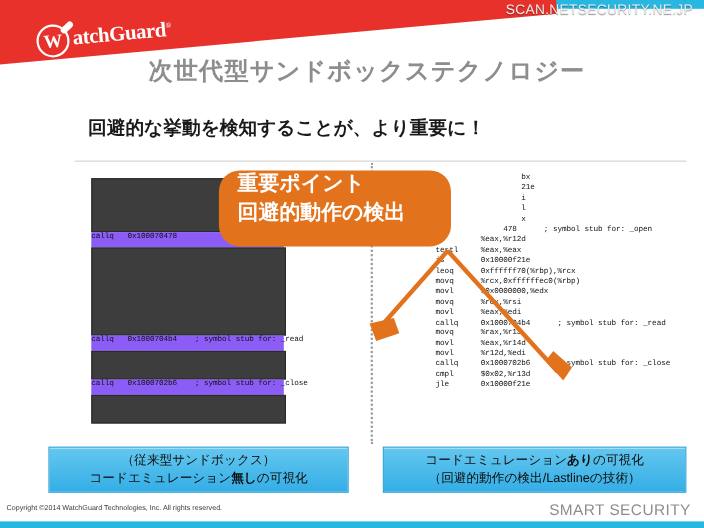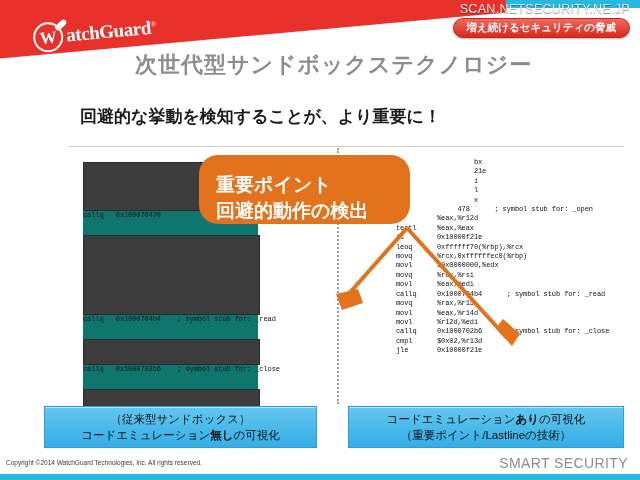--- a/index.html
+++ b/index.html
@@ -80,37 +80,37 @@
     position:absolute;left:337px;top:148px;height:256px;
     border-left:2px dotted #9a9a9a;
   }
 
   
   .panel-left{position:absolute;left:83px;top:162px;width:175px;}
   .redact{background:#3d3d3d;border:1px solid #2a2a2a;width:100%;}
   .code-line{
     font-family:"Liberation Mono",monospace;
     font-size:7px;color:#111;white-space:pre;
-    line-height:9px;height:24px;background:#0f766e;
+    line-height:9px;height:14px;background:#8b5cf6;
     letter-spacing:-.1px;
   }
 
   
   .panel-right{position:absolute;left:352px;top:158px;width:260px;margin-left:44px;}
   .asm{
     font-family:"Liberation Mono",monospace;
     font-size:7px;line-height:9.4px;color:#111;white-space:pre;
     letter-spacing:-.1px;
   }
 
   
   .callout{
     position:absolute;left:199px;top:155px;width:211px;height:69px;
     background:#e2721c;border-radius:19px;z-index:30;
-    display:flex;flex-direction:column;justify-content:flex-end;
+    display:flex;flex-direction:column;justify-content:flex-start;
     padding-left:17px;box-sizing:border-box;
   }
   .callout div{
     color:#fff;font-size:19px;font-weight:bold;line-height:26px;letter-spacing:0px;
   }
   .arrow-svg{position:absolute;left:60px;top:150px;width:520px;height:260px;z-index:25;pointer-events:none;}
 
   
   .cap{
     position:absolute;height:40px;
@@ -145,21 +145,20 @@
   <div class="logo">
     <div class="logo-mark">
       <span>W</span>
       <i class="logo-dash"></i>
     </div>
     <div class="logo-text"><span>atchGuard</span><span class="logo-tm">®</span></div>
   </div>
 
   <div class="watermark">
     <div class="wm-url">SCAN.NETSECURITY.NE.JP</div>
-    <div class="wm-badge">増え続けるセキュリティの脅威</div>
   </div>
 
   <div class="slide-title">次世代型サンドボックステクノロジー</div>
   <div class="subtitle">回避的な挙動を検知することが、より重要に！</div>
 
   <div class="content"></div>
   <div class="divider"></div>
 
   <div class="panel-left">
       <div class="redact" style="height: 47px;"></div>
@@ -183,20 +182,20 @@
     <div>重要ポイント</div>
     <div>回避的動作の検出</div>
   </div>
 
   <div class="cap cap-l">
     <span>（従来型サンドボックス）</span>
     <span><i style="font-style:normal">コードエミュレーション</i><b>無し</b><i style="font-style:normal">の可視化</i></span>
   </div>
   <div class="cap cap-r">
     <span><i style="font-style:normal">コードエミュレーション</i><b>あり</b><i style="font-style:normal">の可視化</i></span>
-    <span>（重要ポイント/Lastlineの技術）</span>
+    <span>（回避的動作の検出/Lastlineの技術）</span>
   </div>
 
   <div class="copyright">Copyright ©2014 WatchGuard Technologies, Inc. All rights reserved.</div>
   <div class="smart">SMART SECURITY</div>
   <div class="bottom-bar"></div>
 
 </div>
 
 </body></html>

